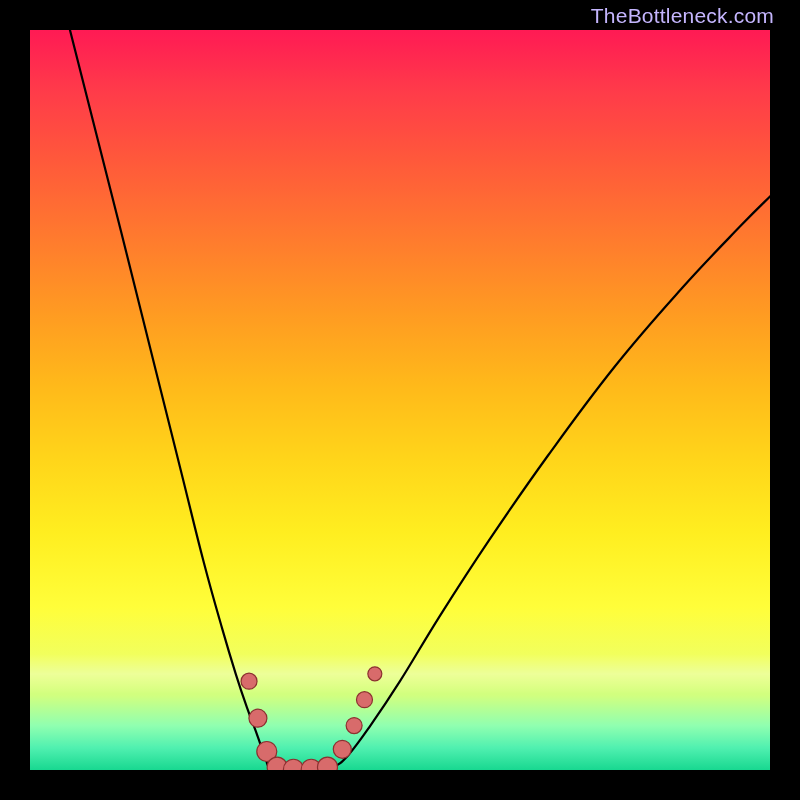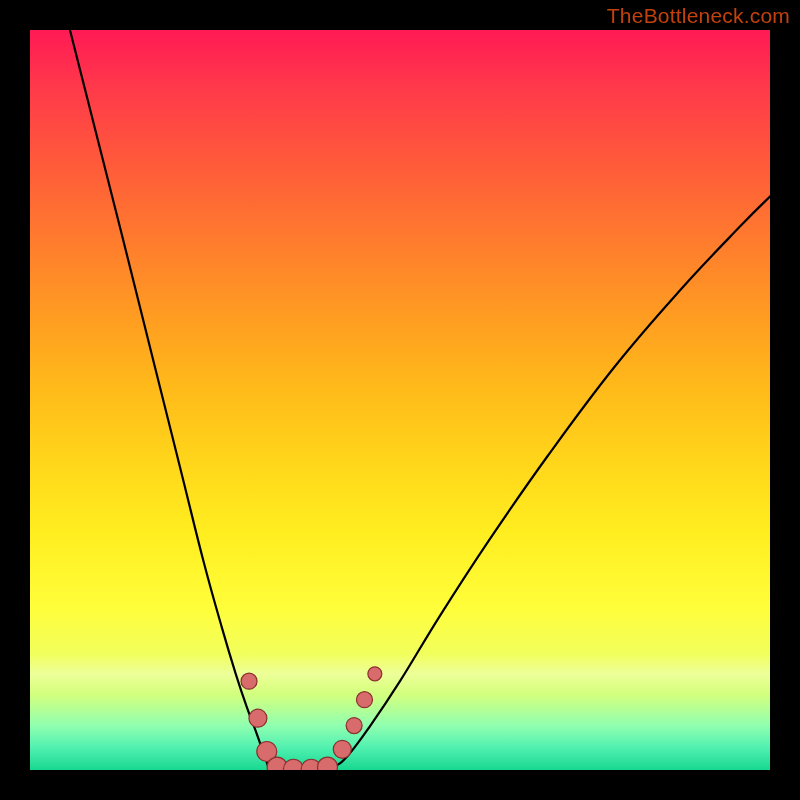--- a/index.html
+++ b/index.html
@@ -54,22 +54,22 @@
     right: 0;
     height: 40px;
     bottom: 76px;
     background: linear-gradient(to bottom, rgba(255,255,200,0.0), rgba(255,255,220,0.35), rgba(255,255,200,0.0));
     mix-blend-mode: screen;
     pointer-events: none;
   }
   .watermark {
     position: absolute;
     top: 4px;
-    right: 10px;
-    color: #c2410c;
+    right: 26px;
+    color: #c4b5fd;
     font-size: 21px;
     font-weight: 500;
     letter-spacing: 0.2px;
     pointer-events: none;
   }
   svg {
     position: absolute;
     inset: 0;
   }
   .curve {

